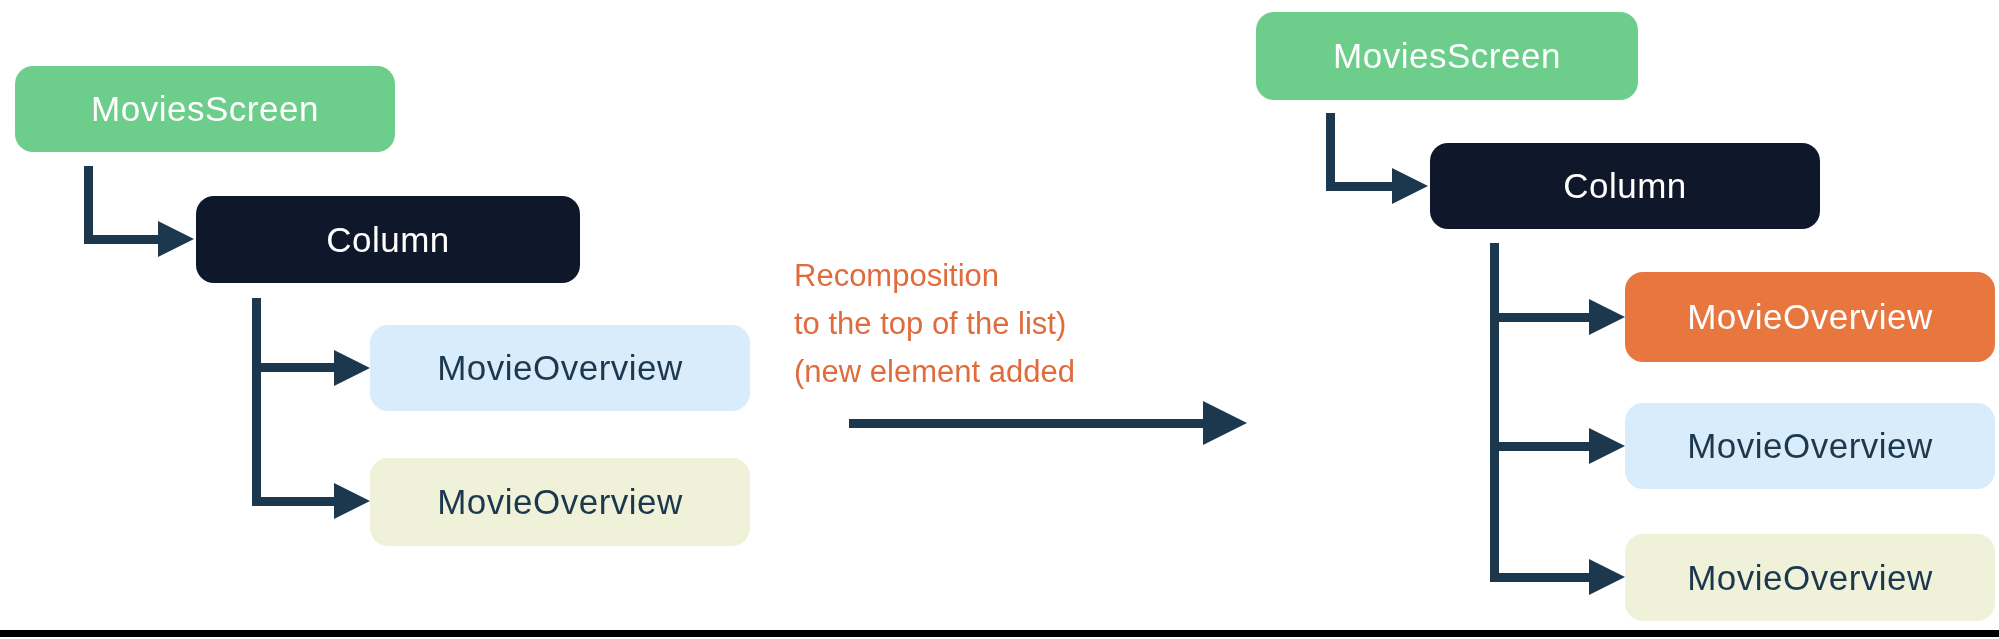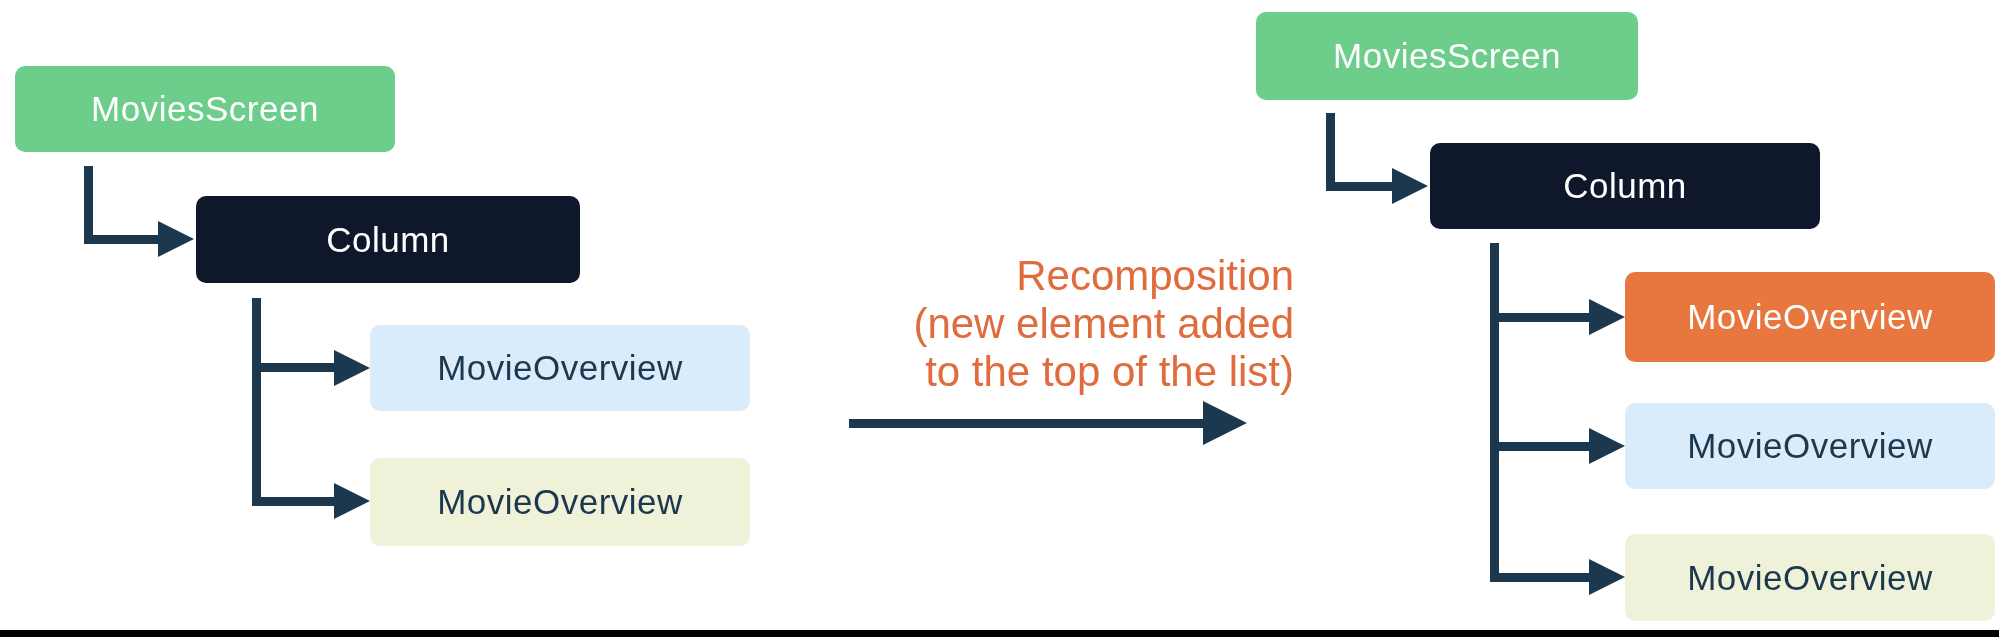--- a/index.html
+++ b/index.html
@@ -5,21 +5,21 @@
   html,body { margin:0; padding:0; background:#ffffff; }
   .canvas {
     position:relative;
     width:1999px; height:639px;
     background:#ffffff;
     overflow:hidden;
     font-family:"Liberation Sans", sans-serif;
   }
   .node {
     position:absolute;
-    border-radius:10px;
+    border-radius:18px;
     display:flex; align-items:center; justify-content:center;
     font-size:35px;
     letter-spacing:0.5px;
     white-space:nowrap;
   }
   .txt-light { color:#ffffff; }
   .txt-dark  { color:#1C384E; }
   .fill-green  { background:#6DCE8B; }
   .fill-blue   { background:#0f172a; }
   .fill-lblue  { background:#D9ECFC; }
@@ -35,22 +35,22 @@
   .ah-big {
     position:absolute; width:0; height:0;
     border-top:22px solid transparent;
     border-bottom:22px solid transparent;
     border-left:44px solid #1C384E;
   }
   .caption {
     position:absolute;
     left:794px; top:252px; width:500px;
     color:#E06B3C;
-    font-size:42px; line-height:48px;
-    text-align:right;
+    font-size:31px; line-height:48px;
+    text-align:left;
   }
   .bottom-rule {
     position:absolute; left:0; top:630px;
     width:1999px; height:7px;
     background:#000000;
   }
 </style>
 </head>
 <body>
 
@@ -77,22 +77,22 @@
   </div>
 
   <div class="hline" style="left:252px; top:497px; width:86px; height:9px;"></div>
   <div class="ah" style="left:334px; top:483px;"></div>
   <div class="node fill-lyellow txt-dark" style="left:370px; top:458px; width:380px; height:88px;">
     <span>MovieOverview</span>
   </div>
 
   <div class="caption">
     <div>Recomposition</div>
+    <div>to the top of the list)</div>
     <div>(new element added</div>
-    <div>to the top of the list)</div>
   </div>
 
   <div class="hline" style="left:849px; top:419px; width:363px; height:9px;"></div>
   <div class="ah-big" style="left:1203px; top:401px;"></div>
 
   <div class="node fill-green txt-light" style="left:1256px; top:12px; width:382px; height:88px;">
     <span>MoviesScreen</span>
   </div>
 
   <div class="vline" style="left:1326px; top:113px; width:9px; height:78px;"></div>

